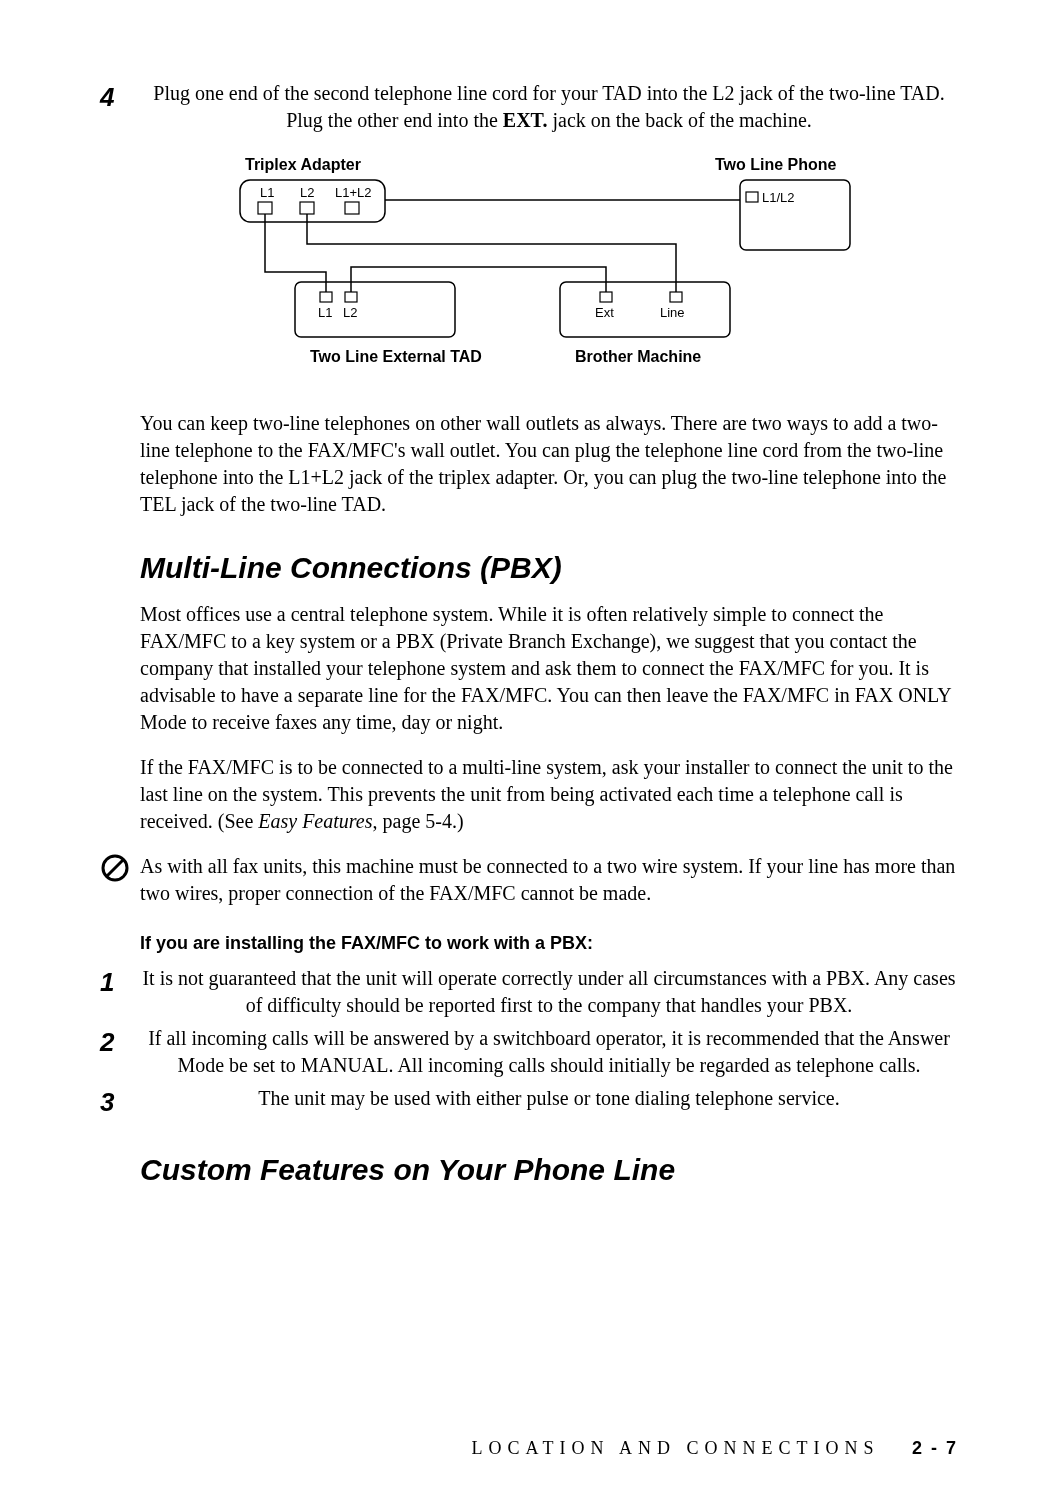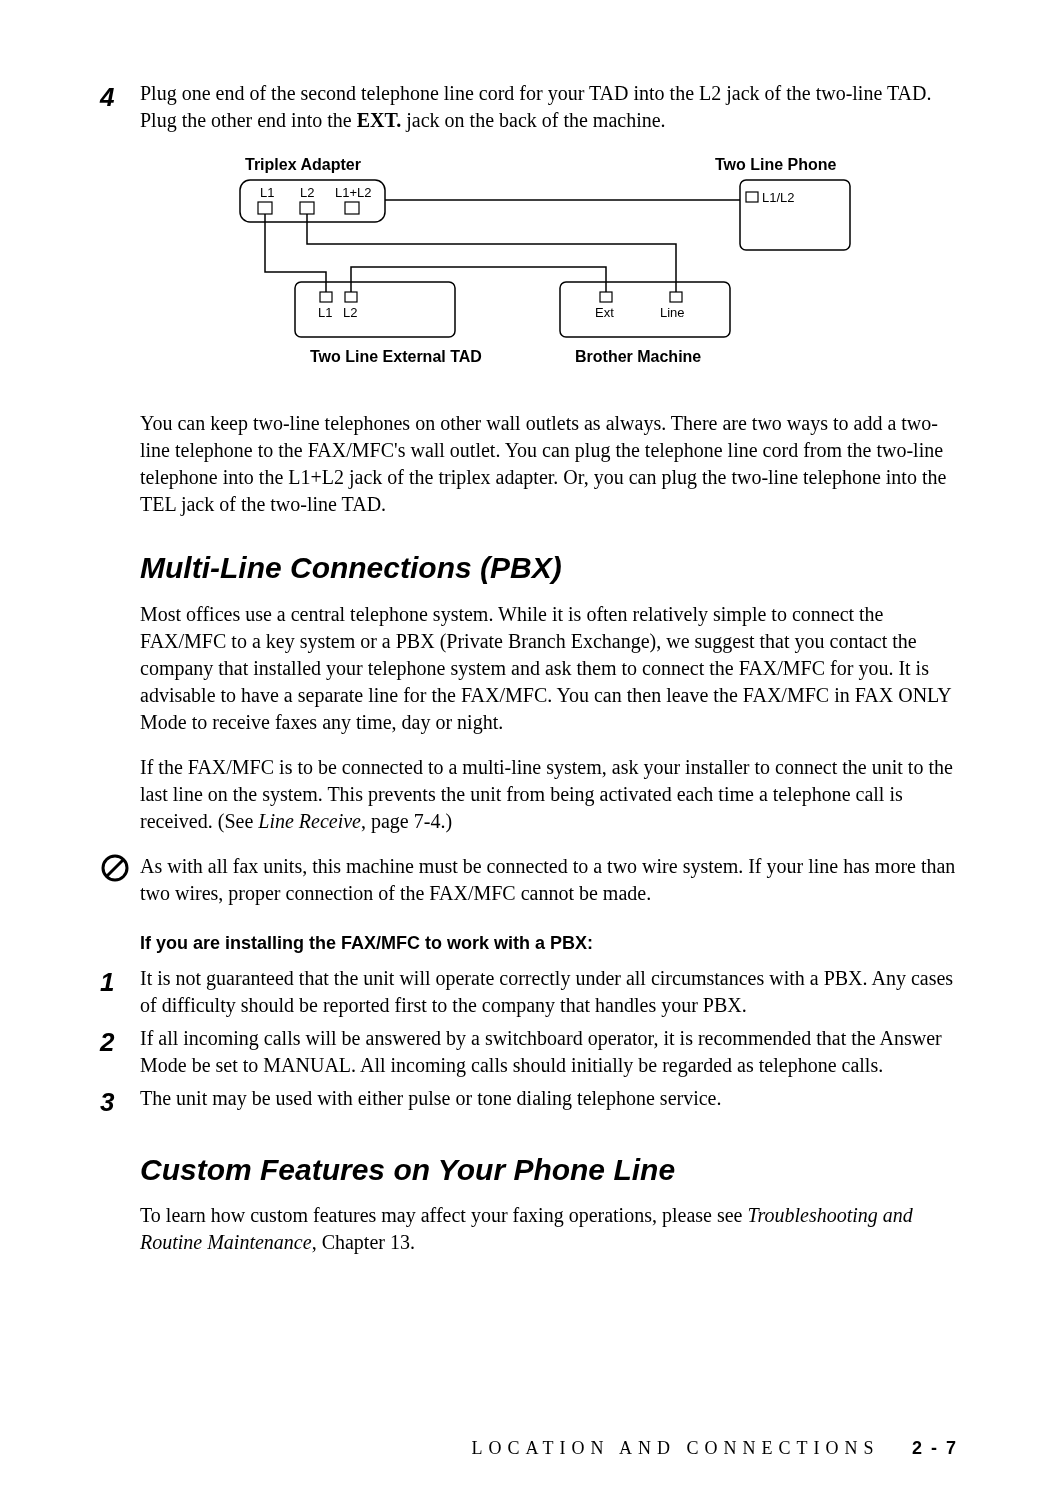--- a/index.html
+++ b/index.html
@@ -26,20 +26,21 @@
   .step-num {
     font-family: Arial, Helvetica, sans-serif;
     font-weight: bold;
     font-style: italic;
     font-size: 26px;
     width: 40px;
     flex: 0 0 40px;
   }
   .step-text {
     flex: 1;
+    text-align: center;
   }
   .diagram {
     margin: 18px 0 18px 80px;
   }
   .diagram svg {
     display: block;
   }
   .h2 {
     font-family: Arial, Helvetica, sans-serif;
     font-weight: bold;
@@ -144,21 +145,21 @@
     </svg>
   </div>
 
   <p class="body">You can keep two-line telephones on other wall outlets as always. There are two ways to add a two-line telephone to the FAX/MFC's wall outlet. You can plug the telephone line cord from the two-line telephone into the L1+L2 jack of the triplex adapter.  Or, you can plug the two-line telephone into the TEL jack of the two-line TAD.</p>
 
   <div class="h2">Multi-Line Connections (PBX)</div>
 
   <p class="body">Most offices use a central telephone system. While it is often relatively simple to connect the FAX/MFC to a key system or a PBX (Private Branch Exchange), we suggest that you contact the company that installed your telephone system and ask them to connect the FAX/MFC for you. It is advisable to have a separate line for the FAX/MFC. You can then leave the FAX/MFC in FAX ONLY Mode to receive faxes any time, day or night.</p>
 
   <p class="body">
-    <span>If the FAX/MFC is to be connected to a multi-line system, ask your installer to connect the unit to the last line on the system. This prevents the unit from being activated each time a telephone call is received. (See </span><i>Line Receive</i><span>, page 7-4.)</span>
+    <span>If the FAX/MFC is to be connected to a multi-line system, ask your installer to connect the unit to the last line on the system. This prevents the unit from being activated each time a telephone call is received. (See </span><i>Easy Features</i><span>, page 5-4.)</span>
   </p>
 
   <div class="note-row">
     <div class="note-icon">
       <svg width="30" height="30" viewBox="0 0 30 30">
         <circle cx="15" cy="15" r="12" fill="none" stroke="#000" stroke-width="3"></circle>
         <line x1="7" y1="23" x2="23" y2="7" stroke="#000" stroke-width="3"></line>
       </svg>
     </div>
     <div class="note-text">As with all fax units, this machine must be connected to a two wire system. If your line has more than two wires, proper connection of the FAX/MFC cannot be made.</div>
@@ -176,22 +177,19 @@
     <div class="step-text">If all incoming calls will be answered by a switchboard operator, it is recommended that the Answer Mode be set to MANUAL. All incoming calls should initially be regarded as telephone calls.</div>
   </div>
 
   <div class="step-row">
     <div class="step-num">3</div>
     <div class="step-text">The unit may be used with either pulse or tone dialing telephone service.</div>
   </div>
 
   <div class="h2">Custom Features on Your Phone Line</div>
 
-  <p class="body">
-    <span>To learn how custom features may affect your faxing operations, please see </span><i>Troubleshooting and Routine Maintenance</i><span>, Chapter 13.</span>
-  </p>
 
   <div class="footer">
     <span class="footer-chapter">LOCATION AND CONNECTIONS</span>
     <span class="footer-page">2 - 7</span>
   </div>
 
 </div>
 
 </body></html>

